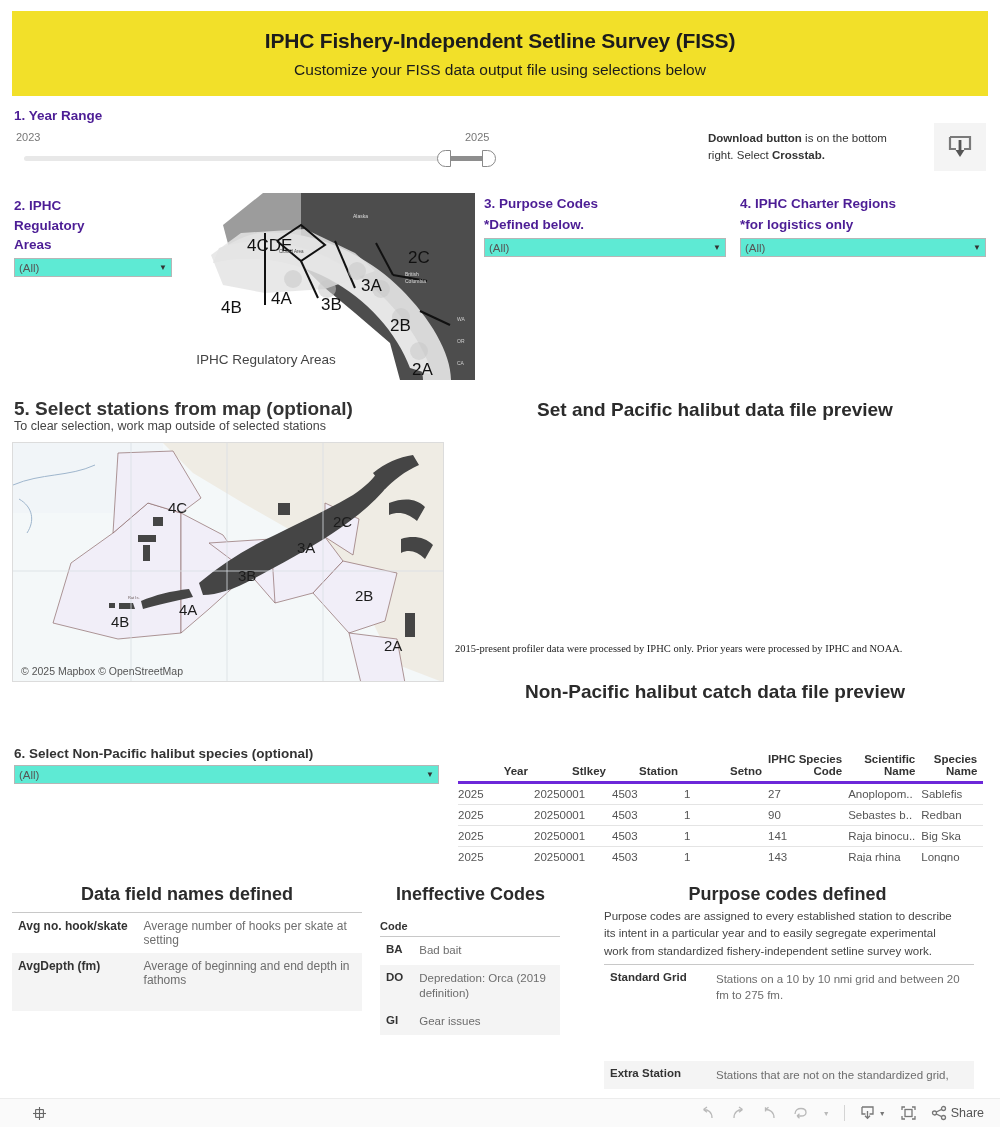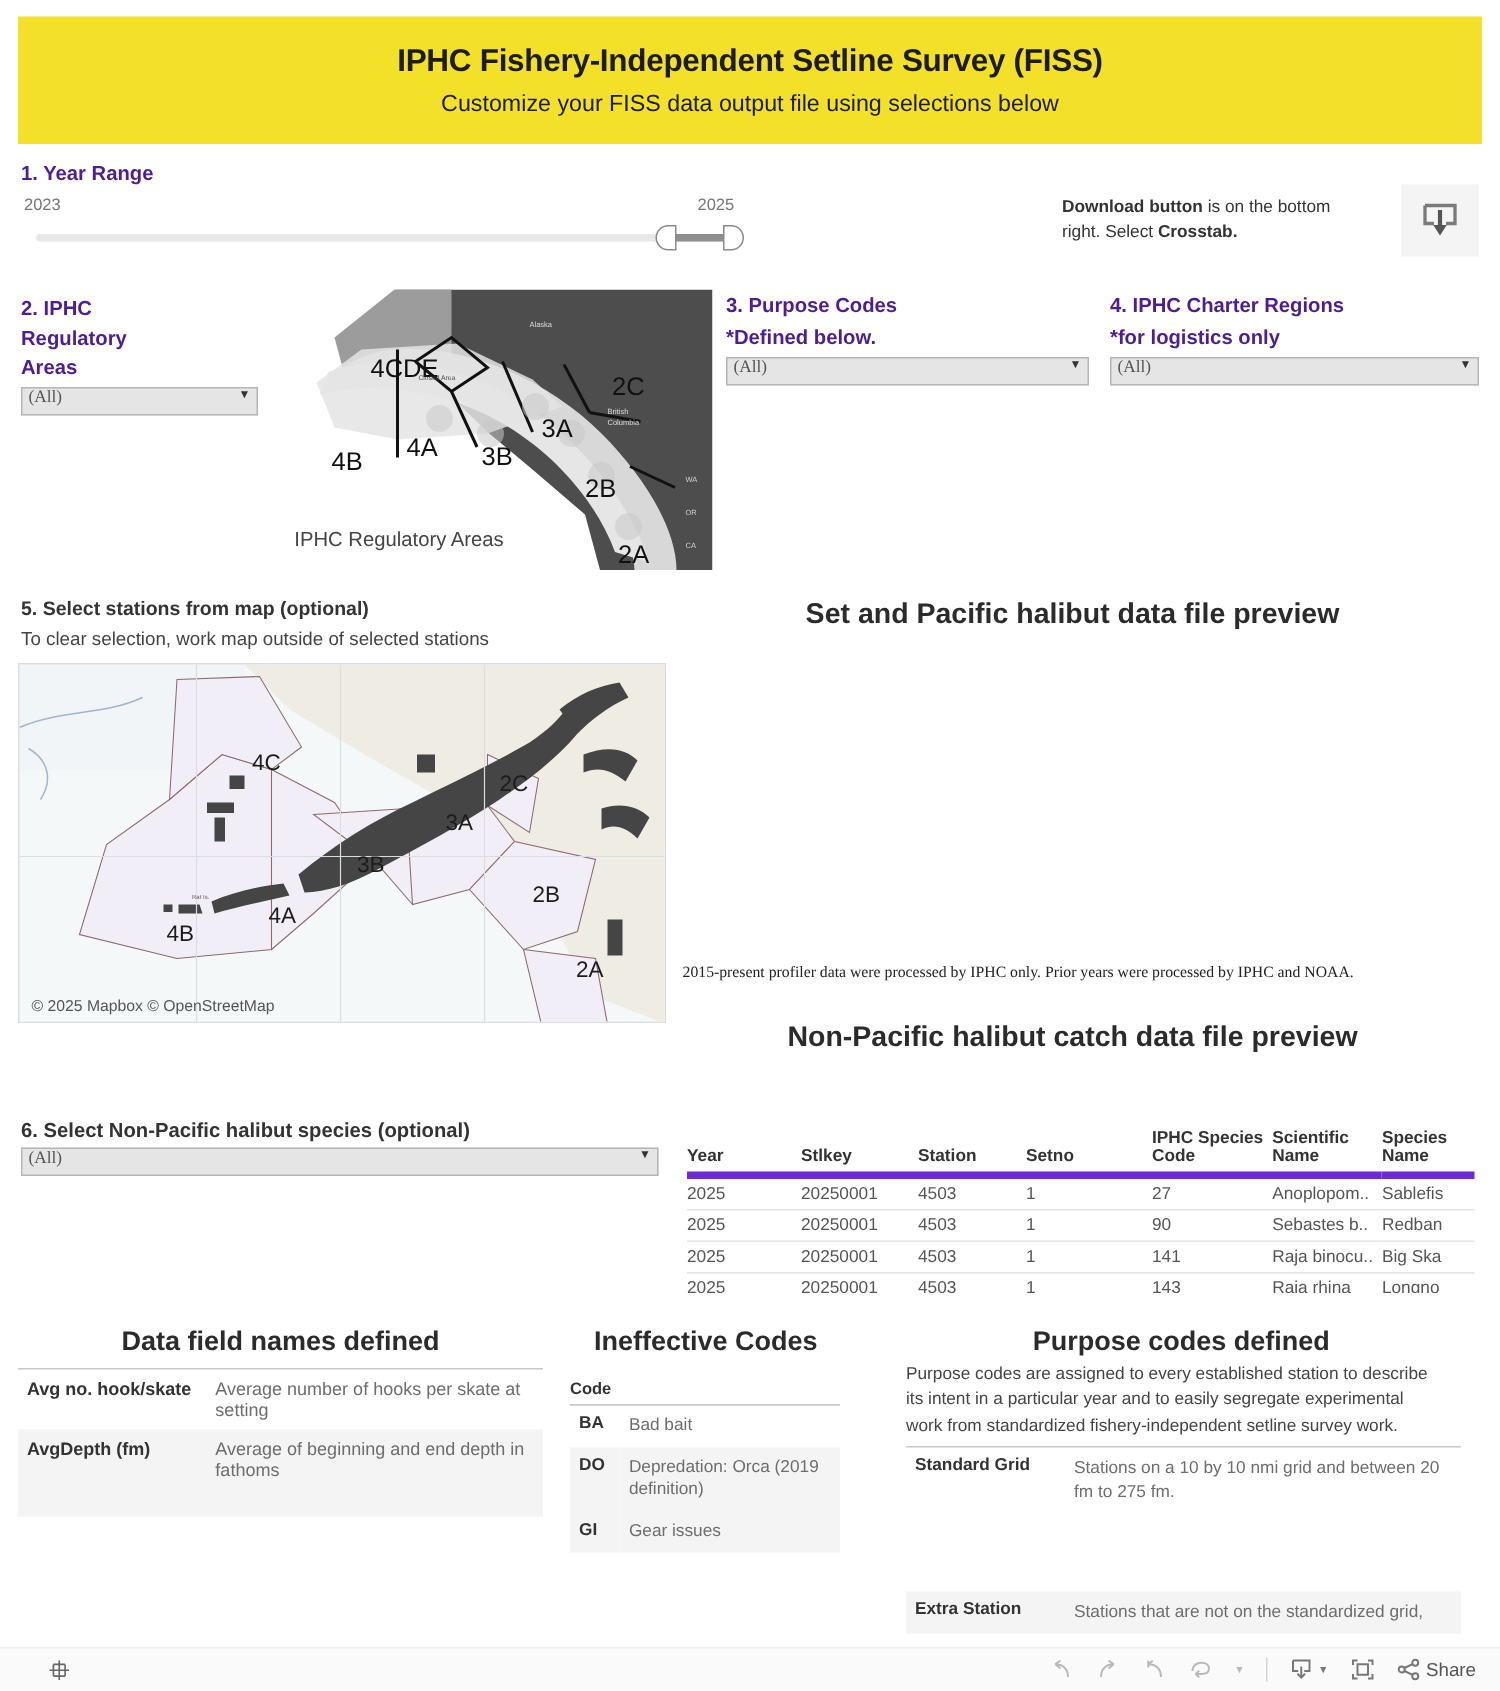--- a/index.html
+++ b/index.html
@@ -55,23 +55,23 @@
   }
   .dl-note b { font-weight: bold; }
   .dl-btn {
     position: absolute; left: 934px; top: 123px; width: 52px; height: 48px;
     background: #f4f4f4; display: flex; align-items: center; justify-content: center;
   }
 
   
   #reg-label { position: absolute; left: 14px; top: 196px; width: 150px; line-height: 1.45; }
   .dropdown {
-    position: absolute; height: 19px; background: #e5e5e5;
-    border: 1px solid #b6b6b6; display: flex; align-items: flex-start;
-    padding: 0 4px; font-size: 11.5px; color: #555; font-family: Liberation Serif, serif;
+    position: absolute; height: 19px; background: #5eead4;
+    border: 1px solid #b6b6b6; display: flex; align-items: center;
+    padding: 0 4px; font-size: 11.5px; color: #555;
   }
   .dropdown .dd-caret {
     margin-left: auto; font-size: 8px; color: #333; line-height: 1;
   }
   #reg-dd { left: 14px; top: 258px; width: 158px; }
   #purpose-dd { left: 484px; top: 238px; width: 242px; }
   #charter-dd { left: 740px; top: 238px; width: 246px; }
   #species-dd { left: 14px; top: 765px; width: 425px; }
 
   
@@ -81,21 +81,21 @@
     font-size: 13.5px; color: #444; text-align: center;
   }
 
   
   #purpose-label { position: absolute; left: 484px; top: 196px; }
   #purpose-sub   { position: absolute; left: 484px; top: 217px; }
   #charter-label { position: absolute; left: 740px; top: 196px; }
   #charter-sub   { position: absolute; left: 740px; top: 217px; }
 
   
-  #stn-label { position: absolute; left: 14px; top: 398px; font-size: 13px; font-weight: bold; }
+  #stn-label { position: absolute; left: 14px; top: 398px; font-size: 19px; font-weight: bold; }
   #stn-sub   { position: absolute; left: 14px; top: 419px; font-size: 12.5px; color: #444; }
   #stn-map {
     position: absolute; left: 12px; top: 442px; width: 432px; height: 240px;
     background: #f2f6f8; border: 1px solid #dcdcdc; overflow: hidden;
   }
   #stn-attrib {
     position: absolute; left: 8px; bottom: 4px; font-size: 10.5px; color: #555;
   }
 
   
@@ -103,22 +103,22 @@
 
   
   .preview-title {
     position: absolute; font-size: 19px; font-weight: bold; color: #2b2b2b; text-align: center;
   }
   #set-title  { left: 458px; top: 399px; width: 514px; }
   #nph-title  { left: 458px; top: 681px; width: 514px; }
 
   .tbl { position: absolute; border-collapse: collapse; font-size: 11.5px; color: #555; }
   .tbl th {
-    font-weight: bold; color: #333; text-align: left; vertical-align: bottom;
-    padding: 1px 6px 4px 0; border-bottom: 5px solid #6d28d9; white-space: nowrap;
+    font-weight: bold; color: #333; text-align: right; vertical-align: bottom;
+    padding: 1px 6px 4px 0; border-bottom: 3px solid #6d28d9; white-space: nowrap;
   }
   .tbl td {
     padding: 4px 6px 4px 0; border-bottom: 1px solid #e4e4e4; white-space: nowrap;
   }
   #set-clip {
     position: absolute; left: 458px; top: 448px; width: 542px; height: 180px; overflow: hidden;
   }
   #set-note {
     position: absolute; left: 455px; top: 643px; width: 480px;
     font-size: 10.5px; color: #222; font-family: "Liberation Serif", serif;

